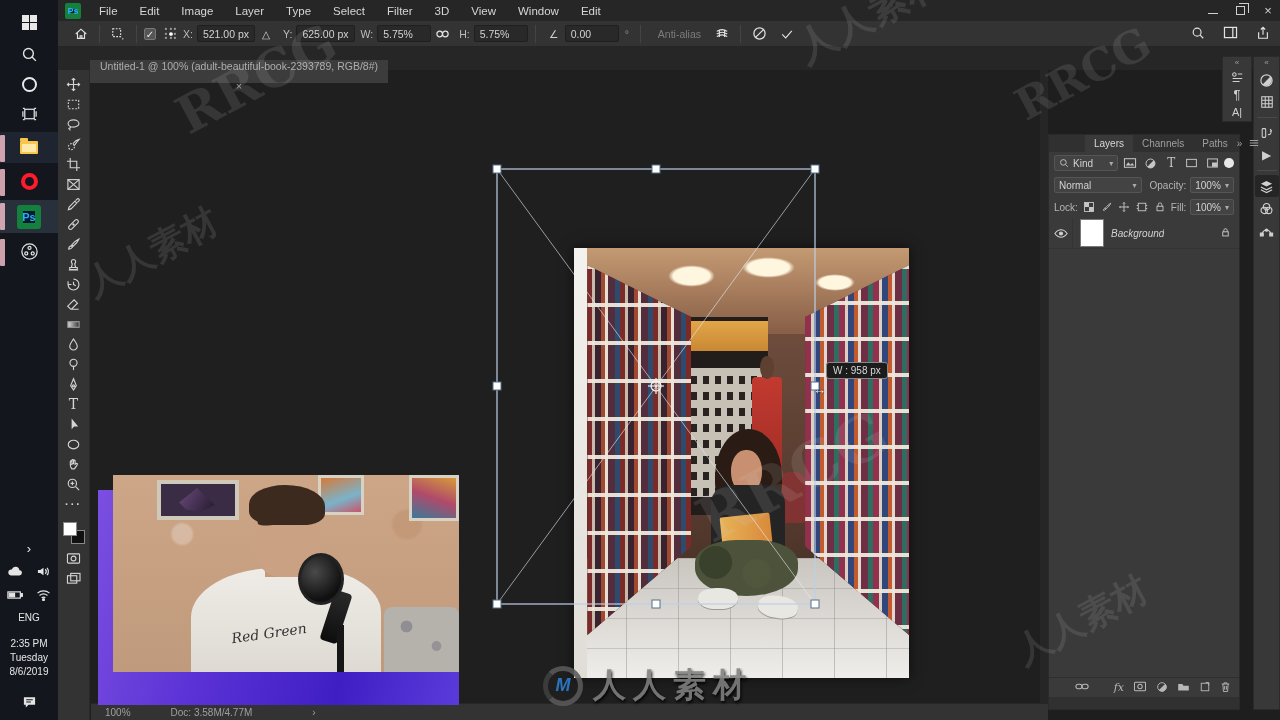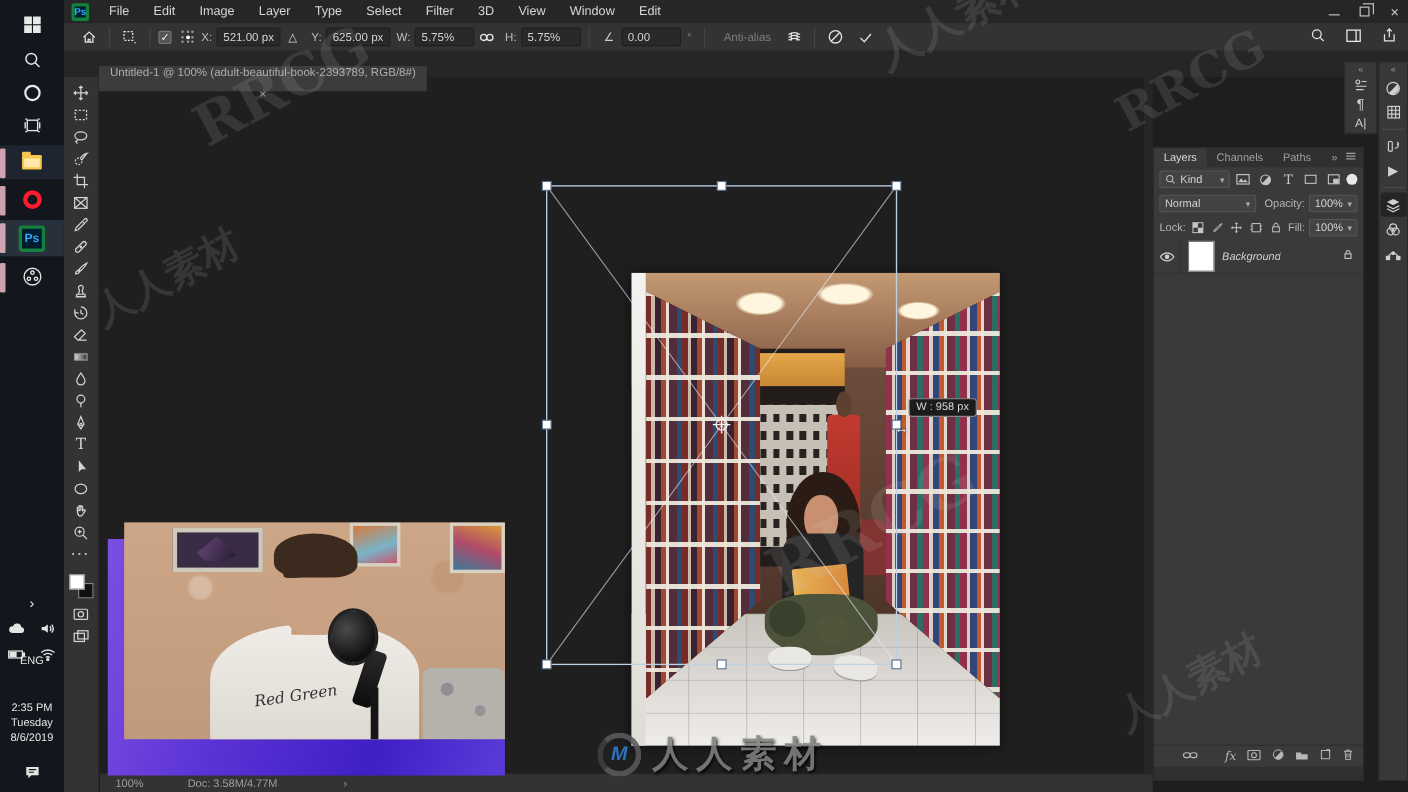--- a/index.html
+++ b/index.html
@@ -13,21 +13,21 @@
   .tb-active { background:#28303c; }
   .tb-semi { background:#1e2530; }
   .pink-strip { position:absolute; left:0; width:5px; height:27px; background:#efb9c6; border-radius:1px; opacity:.85; }
   .win-grid { width:15px; height:15px; display:grid; grid-template-columns:7px 7px; grid-template-rows:7px 7px; gap:1px; }
   .win-grid span { background:#e8e8e8; }
   .circle-o { width:15px; height:15px; border:2px solid #e8e8e8; border-radius:50%; }
   .folder-ic { width:18px; height:13px; background:#f7c64c; border-radius:1px; position:relative; }
   .folder-ic:before { content:""; position:absolute; left:0; top:-3px; width:8px; height:3px; background:#f7c64c; border-radius:1px 1px 0 0; }
   .folder-ic:after { content:""; position:absolute; left:2px; top:3px; right:2px; bottom:2px; background:#ffe9a8; }
   .opera-ic { width:17px; height:17px; border:4px solid #ff1b2d; border-radius:50%; }
-  .ps-badge { width:24px; height:24px; background:#001d30; border:3px solid #15803d; border-radius:3px; color:#31a8ff; font-weight:bold; font-size:11px; display:flex; align-items:center; justify-content:center; }
+  .ps-badge { width:24px; height:24px; background:#001d30; border:6px solid #15803d; border-radius:3px; color:#31a8ff; font-weight:bold; font-size:11px; display:flex; align-items:center; justify-content:center; }
   .ps-badge.small { width:16px; height:16px; font-size:9px; border-radius:2px; }
   .tray-txt { position:absolute; left:0; width:58px; text-align:center; color:#e6e6e6; font-size:10px; }
   svg.ic { stroke:#e4e4e4; fill:none; stroke-width:1.3; }
 
   
   .menubar { position:absolute; left:58px; top:0; width:1222px; height:21px; background:#262626; display:flex; align-items:center; gap:0; z-index:10; }
   .menu-item { padding:0 11px; font-size:11.5px; color:#d6d6d6; height:21px; display:flex; align-items:center; }
   .win-controls { position:absolute; right:6px; top:0; height:21px; display:flex; gap:16px; align-items:center; }
   .wc { width:12px; height:11px; display:flex; align-items:center; justify-content:center; color:#cfcfcf; }
   .wc-min { border-bottom:1.5px solid #cfcfcf; width:10px; height:6px; }
@@ -109,21 +109,21 @@
   .cc2 { left:1253px; top:56px; width:27px; height:654px; }
   .cc-head { font-size:8px; color:#9a9a9a; height:12px; line-height:12px; }
   .cc-ic { width:24px; height:22px; display:flex; align-items:center; justify-content:center; color:#d0d0d0; font-size:13px; }
   .cc-ic svg { stroke:#d0d0d0; fill:none; stroke-width:1.2; }
   .cc-ic.active { background:#252525; border-radius:3px; }
   .cc-divider { width:20px; height:1px; background:#4a4a4a; margin:4px 0; }
 
   .layers-panel { position:absolute; left:1048px; top:134px; width:192px; height:576px; background:#3a3a3a; border:1px solid #2a2a2a; z-index:10; font-size:10px; }
   .lp-tabs { display:flex; height:17px; background:#303030; align-items:stretch; }
   .lp-tab { padding:0 9px; display:flex; align-items:center; color:#9f9f9f; }
-  .lp-tab.active { background:#3a3a3a; color:#d8d8d8; }
+  .lp-tab.active { background:#3a3a3a; color:#d8d8d8;margin-left:36px; }
   .lp-tabs-right { margin-left:auto; display:flex; align-items:center; gap:6px; padding-right:5px; color:#9f9f9f; }
   .lp-row { display:flex; align-items:center; padding:3px 5px; gap:4px; }
   .lp-select { background:#434343; border:1px solid #555; border-radius:2px; height:16px; display:flex; align-items:center; padding:0 4px; gap:4px; color:#d2d2d2; }
   .lp-caret { color:#aaa; font-size:8px; }
   .lp-mini { width:17px; height:15px; display:flex; align-items:center; justify-content:center; color:#c6c6c6; }
   .lp-mini svg { stroke:#c6c6c6; fill:none; stroke-width:1.2; }
   .layer-row { display:flex; align-items:center; height:31px; gap:0; border-bottom:1px solid #333; }
   .layer-row.selected { background:#4f5050; }
   .eye-cell { width:24px; height:100%; border-right:1px solid #333; display:flex; align-items:center; justify-content:center; }
   .thumb { width:24px; height:28px; margin:0 7px; border:1px solid #777; background:#fff; position:relative; }
@@ -802,21 +802,21 @@
           <rect x="15.5" y="3.5" width="1.8" height="3" fill="#e4e4e4"></rect>
           <rect x="2.5" y="3" width="6" height="4" fill="#e4e4e4"></rect>
         </svg>
       </div>
     <div class="tb-icon" style="top:584px;left:29px;width:29px;height:22px;">
         <svg class="ic" width="15" height="12" viewBox="0 0 16 13">
           <path d="M1.5 4.5a10 10 0 0 1 13 0M3.7 7a7 7 0 0 1 8.6 0M6 9.4a3.6 3.6 0 0 1 4 0"></path>
           <circle cx="8" cy="11.5" r="1" fill="#e4e4e4"></circle>
         </svg>
       </div>
-    <div class="tray-txt" style="top:596px;"><span>ENG</span></div>
+    <div class="tray-txt" style="top:612px;"><span>ENG</span></div>
     <div class="tray-txt" style="top:638px;"><span>2:35 PM</span></div>
     <div class="tray-txt" style="top:652px;"><span>Tuesday</span></div>
     <div class="tray-txt" style="top:666px;"><span>8/6/2019</span></div>
     <div class="tb-icon" style="top:690px;height:24px;">
         <svg class="ic" width="15" height="14" viewBox="0 0 16 15">
           <path d="M2 2.5h12v8H7l-3 3v-3H2z" fill="#e4e4e4" stroke="none"></path>
           <path d="M4.5 5h7M4.5 7.5h5" stroke="#13161d" stroke-width="1.1"></path>
         </svg>
       </div>
   </div>

